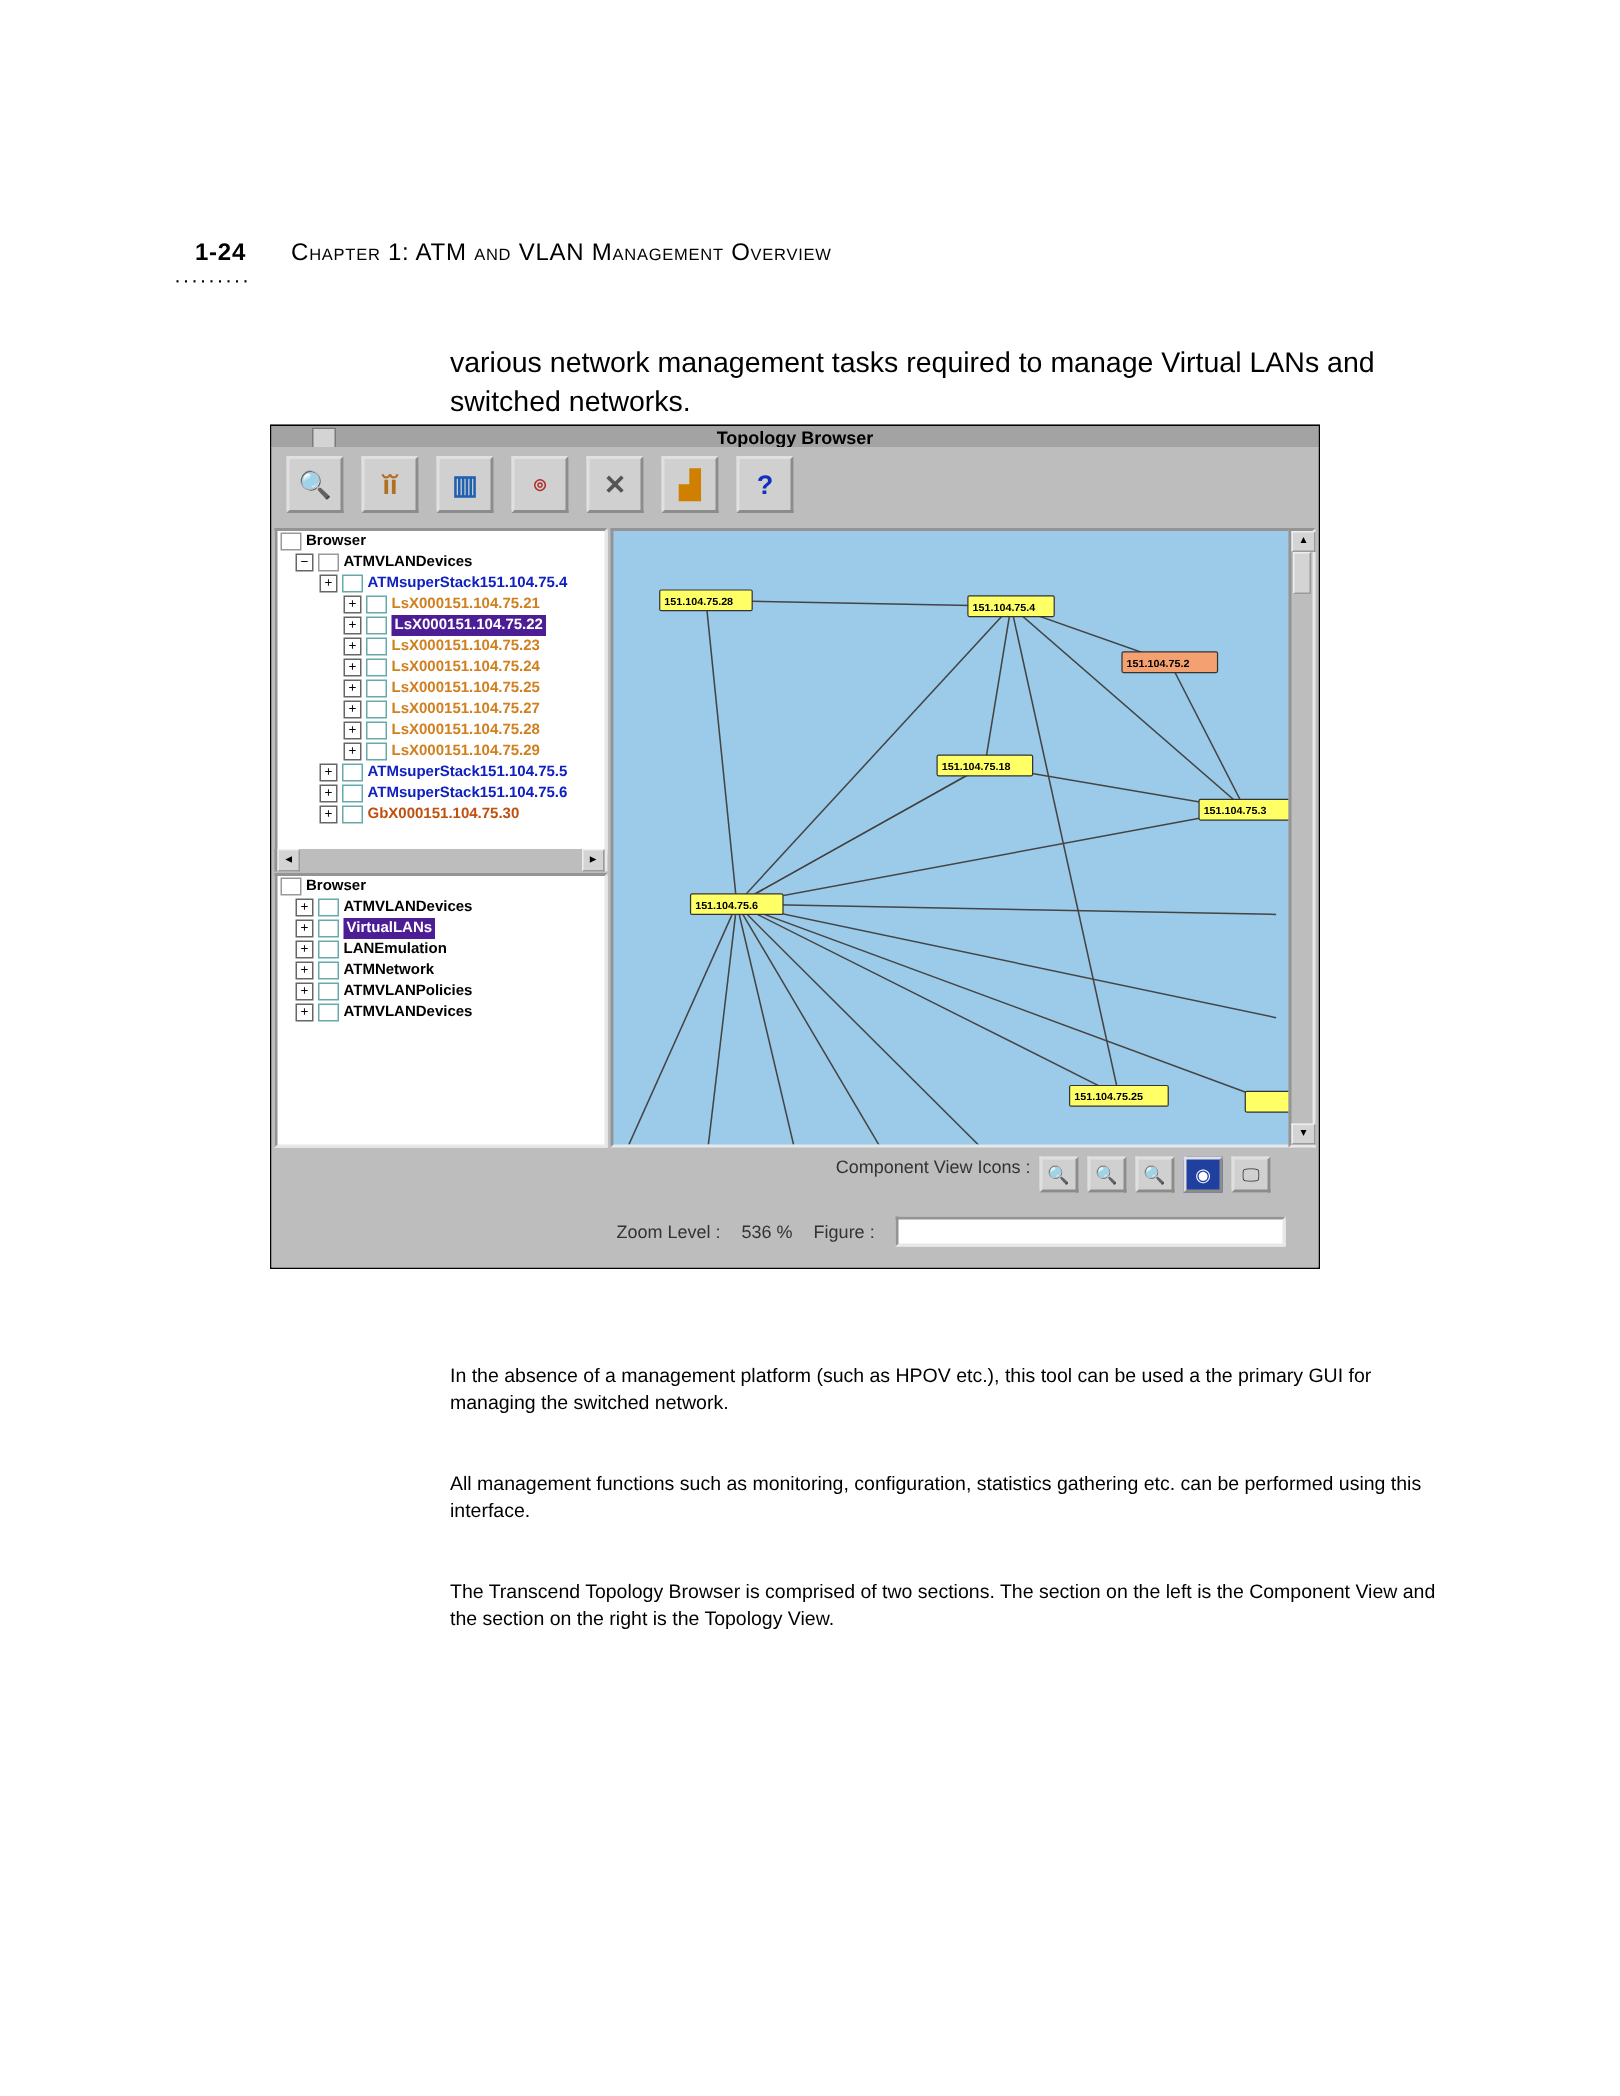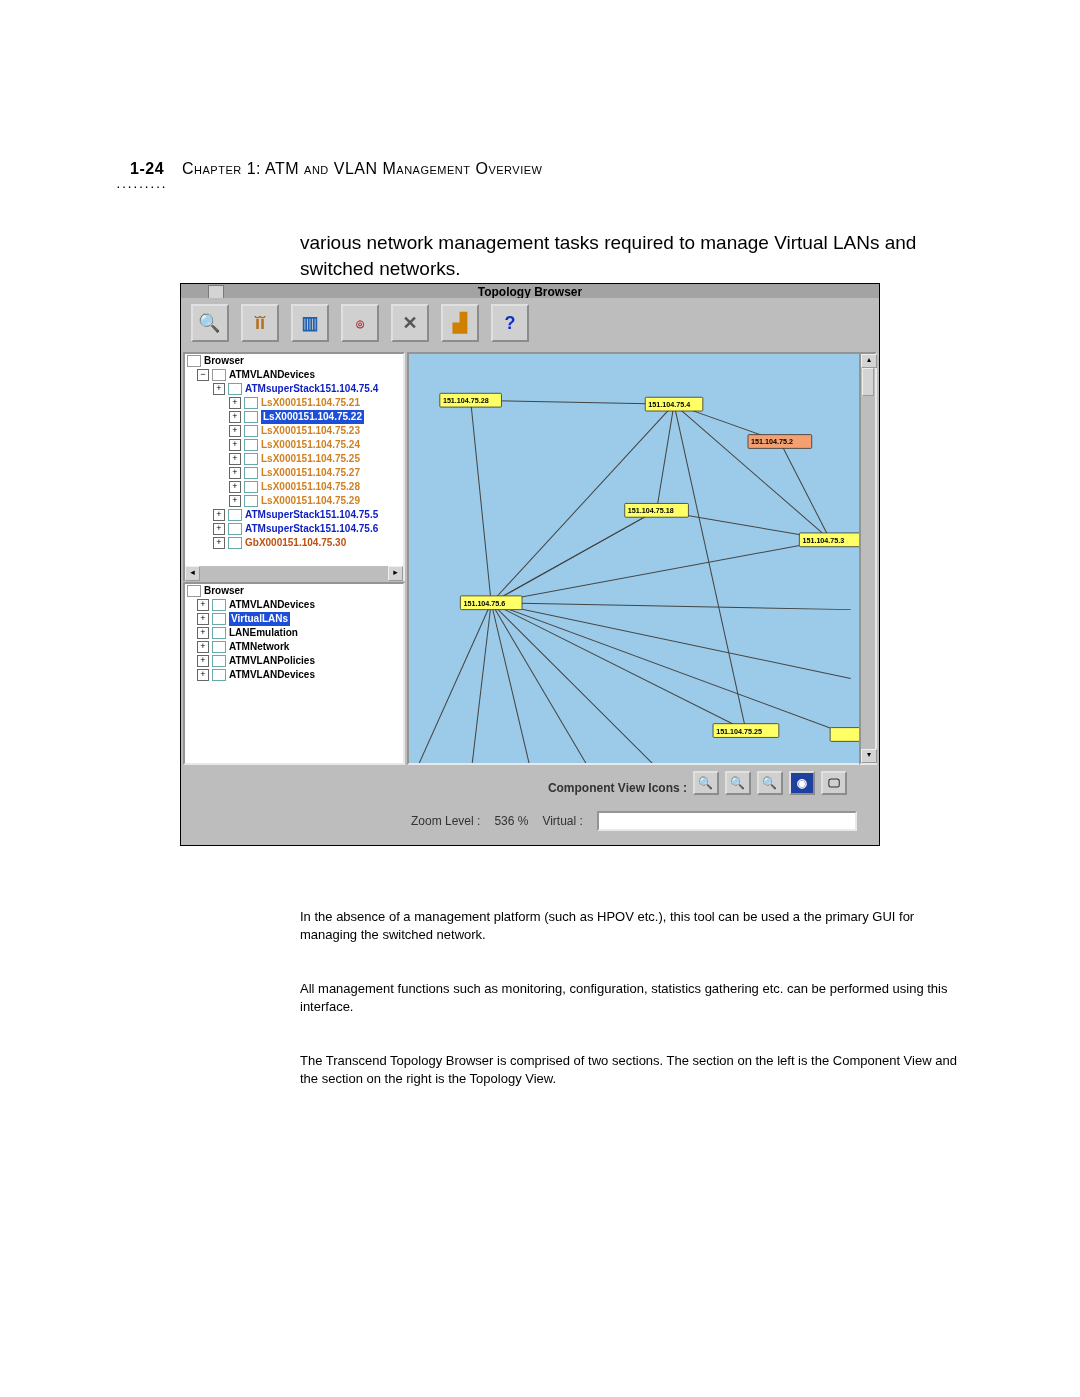--- a/index.html
+++ b/index.html
@@ -20,21 +20,21 @@
     position: absolute;
     top: 160px;
     left: 130px;
     right: 120px;
     display: flex;
     align-items: flex-start;
     font-size: 16px;
   }
   .page-num {
     font-weight: bold;
-    margin-right: 18px;
+    margin-right: 30px;
     letter-spacing: 0.5px;
   }
   .dots {
     position: absolute;
     left: 116px;
     top: 178px;
     letter-spacing: 1px;
     font-size: 14px;
     color: #000;
   }
@@ -149,21 +149,21 @@
     width: 12px;
     height: 10px;
     background: #fff;
     margin-right: 3px;
   }
   .ic-root { background:#eceaea; border:1px solid #999;}
   .ic-dev { background:#f0f0d0; border:1px solid #999;}
   .ic-folder { background:#d8e8f8; border:1px solid #6aa;}
   .bold { font-weight: bold; }
   .blue { color: #1020c0; font-weight: bold; }
-  .sel-black { background: #1d4ed8; color: #fff; font-weight: bold; padding: 0 2px; }
+  .sel-black { background: #4c1d95; color: #fff; font-weight: bold; padding: 0 2px; }
   .orange { color: #d08020; font-weight: bold; }
   .indent1 { padding-left: 12px; }
   .indent2 { padding-left: 28px; }
   .indent3 { padding-left: 44px; }
   .right-col {
     position: absolute;
     top: 54px;
     left: 226px;
     right: 2px;
     bottom: 80px;
@@ -199,25 +199,24 @@
     left: 2px;
     right: 2px;
     bottom: 2px;
     height: 76px;
   }
   .bb-row1 {
     position: absolute;
     top: 4px;
     right: 30px;
     display: flex;
-    align-items: flex-end;
+    align-items: flex-start;
     gap: 6px;
     font-size: 12px;
     color: #333;
-    font-weight: bold;
   }
   .mini-btn {
     width: 22px;
     height: 20px;
     border: 2px outset #e0e0e0;
     background: #d0d0d0;
     display: inline-flex;
     align-items: center;
     justify-content: center;
     font-size: 12px;
@@ -481,21 +480,21 @@
           <span class="mini-btn" style="background:#2040a0;color:#fff">
               <span>◉</span>
             </span>
           <span class="mini-btn">
               <span>🖵</span>
             </span>
         </div>
         <div class="bb-row2">
           <span>Zoom Level :</span>
           <span>536 %</span>
-          <span>Virtual :</span>
+          <span>Figure :</span>
           <input class="search-input" value="" style="">
         </div>
       </div>
 
     </div>
   </div>
 
 
   <div class="body-p p1">In the absence of a management platform (such as HPOV etc.), this tool can be used a the primary GUI for managing the switched network.</div>
   <div class="body-p p2">All management functions such as monitoring, configuration, statistics gathering etc. can be performed using this interface.</div>

